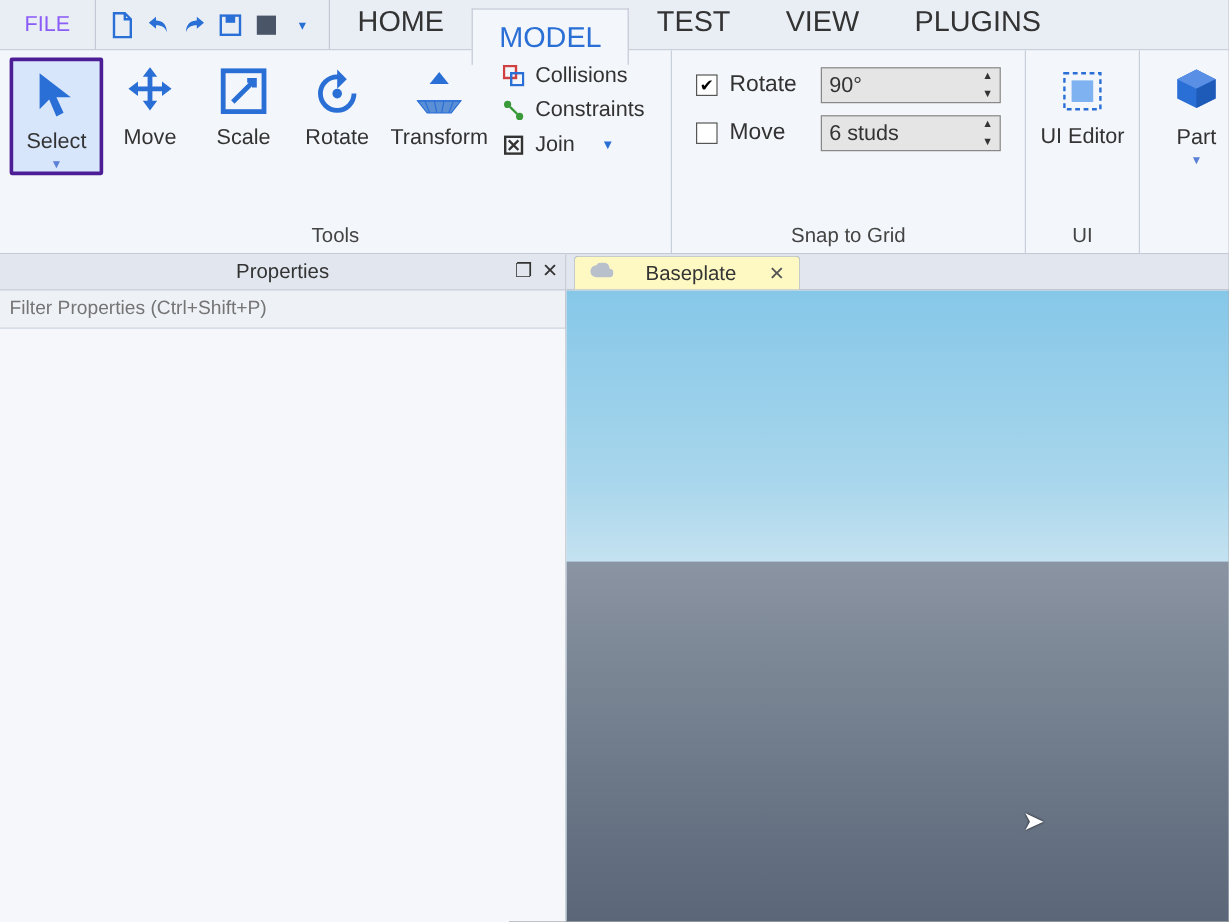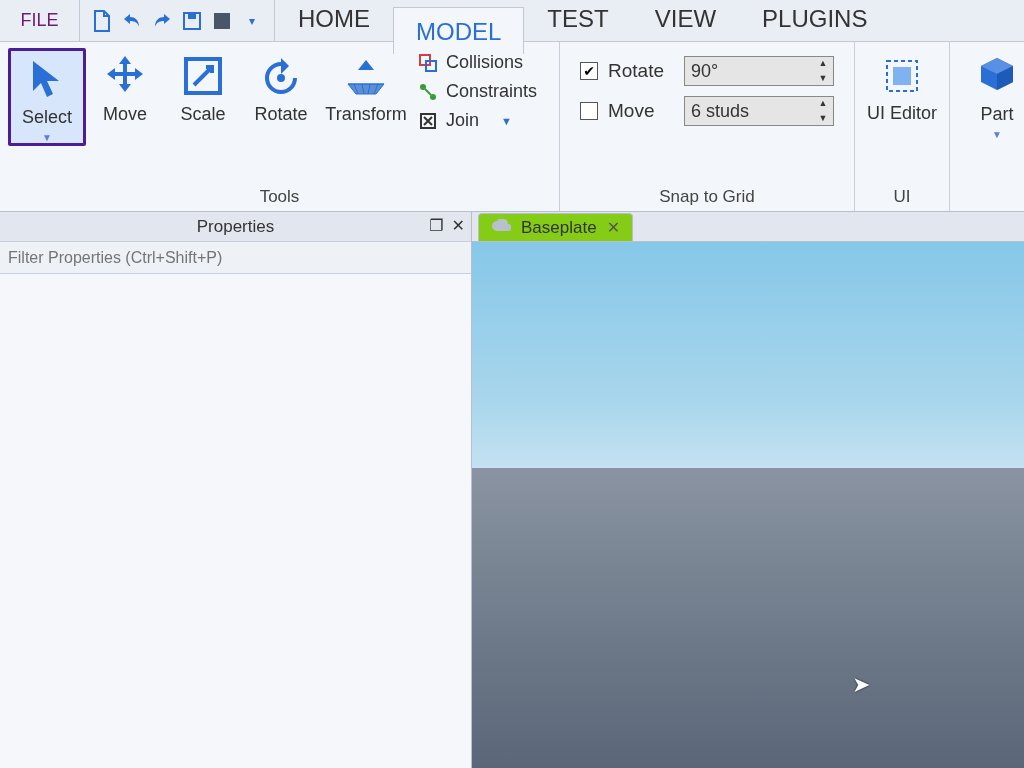--- a/index.html
+++ b/index.html
@@ -1,21 +1,21 @@
 <!DOCTYPE html>
 <html><head>
 <meta charset="utf-8">
 <style>
   * { box-sizing: border-box; margin: 0; padding: 0; font-family: Arial, Helvetica, sans-serif; }
   html, body { width: 1024px; height: 768px; overflow: hidden; background: #000; }
   .app { width: 1024px; height: 768px; background: #f3f6fa; display: flex; flex-direction: column; }
 
   
   .topbar { height: 42px; display: flex; align-items: stretch; border-bottom: 1px solid #c2c9d4; background: #e9eef5; }
-  .file-btn { width: 80px; display: flex; align-items: center; justify-content: center; font-size: 18px; color: #701a75; border-right: 1px solid #c2c9d4; cursor: pointer; }
+  .file-btn { width: 80px; display: flex; align-items: center; justify-content: center; font-size: 18px; color: #8b5cf6; border-right: 1px solid #c2c9d4; cursor: pointer; }
   .qat { display: flex; align-items: center; gap: 6px; padding: 0 10px; border-right: 1px solid #c2c9d4; }
   .qat .qicon { width: 24px; height: 24px; display: flex; align-items: center; justify-content: center; cursor: pointer; }
   .tabs { display: flex; align-items: flex-end; }
   .tab { padding: 10px 22px 8px; font-size: 24px; color: #333; cursor: pointer; border: 1px solid transparent; border-bottom: none; }
   .tab.active { background: #f3f6fa; border-color: #c2c9d4; color: #2a6fd6; position: relative; top: 13px; }
 
   
   .ribbon { height: 170px; display: flex; border-bottom: 1px solid #b7bfca; background: #f3f6fa; }
   .group { border-right: 1px solid #c7cfda; display: flex; flex-direction: column; padding: 6px 8px 2px; }
   .group-body { flex: 1; display: flex; align-items: flex-start; }
@@ -45,21 +45,21 @@
   .dock-title { height: 30px; background: #e2e7ef; border-bottom: 1px solid #c7cfda; display: flex; align-items: center; position: relative; }
   .dock-title .tlabel { flex: 1; text-align: center; font-size: 17px; color: #333; }
   .dock-title .wicons { position: absolute; right: 6px; top: 4px; display: flex; gap: 8px; font-size: 16px; color: #333; }
   .dock-title .wicons span { cursor: pointer; }
   .filter { height: 32px; border-bottom: 1px solid #c7cfda; display: flex; align-items: center; padding: 0 8px; }
   .filter input { width: 100%; border: none; background: transparent; font-size: 16px; color: #666; outline: none; }
   .dock-body { flex: 1; background: #f5f7fb; }
 
   .viewport-wrap { flex: 1; display: flex; flex-direction: column; min-width: 0; }
   .vtabs { height: 30px; background: #e2e7ef; border-bottom: 1px solid #b7bfca; display: flex; align-items: flex-end; padding-left: 6px; }
-  .vtab { height: 28px; background: #84cc16; border: 1px solid #b7bfca; border-bottom: none; border-radius: 4px 4px 0 0; display: flex; align-items: center; gap: 10px; padding: 0 12px; font-size: 17px; color: #333; cursor: pointer; }
+  .vtab { height: 28px; background: #fef9c3; border: 1px solid #b7bfca; border-bottom: none; border-radius: 4px 4px 0 0; display: flex; align-items: center; gap: 27px; padding: 0 12px; font-size: 17px; color: #333; cursor: pointer; }
   .vtab .cloud { color: #9aa4b2; }
   .vtab .close { color: #555; cursor: pointer; font-size: 16px; }
   .viewport { flex: 1; position: relative; overflow: hidden; }
   .sky { position: absolute; inset: 0; background: linear-gradient(#86c7e8 0%, #a8d6ec 30%, #cfe6f2 48%); }
   .ground { position: absolute; left: 0; right: 0; top: 43%; bottom: 0; background: linear-gradient(#8a94a2 0%, #6c7888 60%, #5b6778 100%); }
   .cursor { position: absolute; left: 380px; top: 430px; color: #fff; font-size: 22px; text-shadow: 0 0 2px #000; pointer-events: none; }
 </style>
 </head>
 <body>
 

